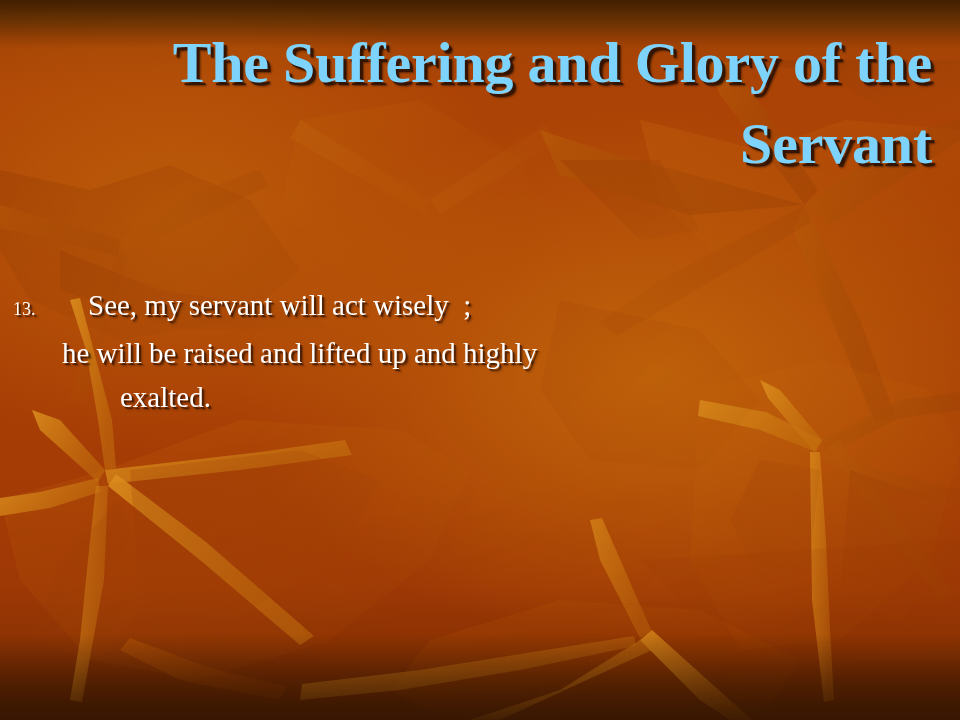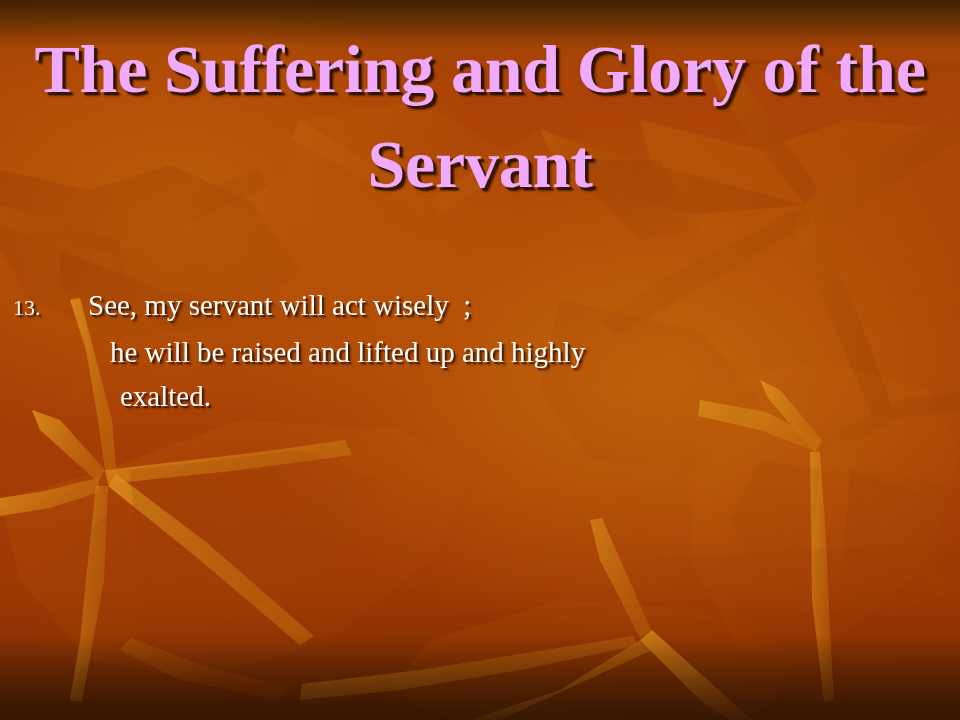--- a/index.html
+++ b/index.html
@@ -46,26 +46,26 @@
       linear-gradient(0deg, rgba(52,22,2,0.88) 0px, rgba(52,22,2,0.0) 86px);
     pointer-events: none;
   }
 
   
   #title {
     position: absolute;
     left: 28px;
     top: 22px;
     width: 904px;
-    text-align: center;
+    text-align: right;
     font-weight: bold;
-    font-size: 68px;
+    font-size: 58px;
     line-height: 1.40;
     letter-spacing: -0.2px;
-    color: #f0abfc;
+    color: #7dd3fc;
     text-shadow:
       3px 3px 0px rgba(40,16,2,0.78),
       4px 4px 2px rgba(30,12,2,0.55);
     white-space: pre-line;
   }
 
   #body-block {
     position: absolute;
     left: 0px;
     top: 283px;
@@ -74,25 +74,25 @@
     text-shadow:
       2px 2px 0px rgba(45,18,2,0.62),
       3px 3px 2px rgba(35,14,2,0.42);
   }
   .body-line {
     font-size: 29px;
     line-height: 44px;
     white-space: pre;
   }
   #line-1 { padding-left: 13px; }
-  #line-2 { padding-left: 110px; font-family: Liberation Serif, serif; }
+  #line-2 { padding-left: 62px; font-family: Liberation Serif, serif; }
   #line-3 { padding-left: 120px; }
 
   .marker {
-    font-size: 22px;
+    font-size: 18px;
     display: inline-block;
     width: 75px;
   }
 </style>
 </head>
 <body>
 
 <div id="slide">
 
   <div class="bg-layer" id="bg-base"></div>

